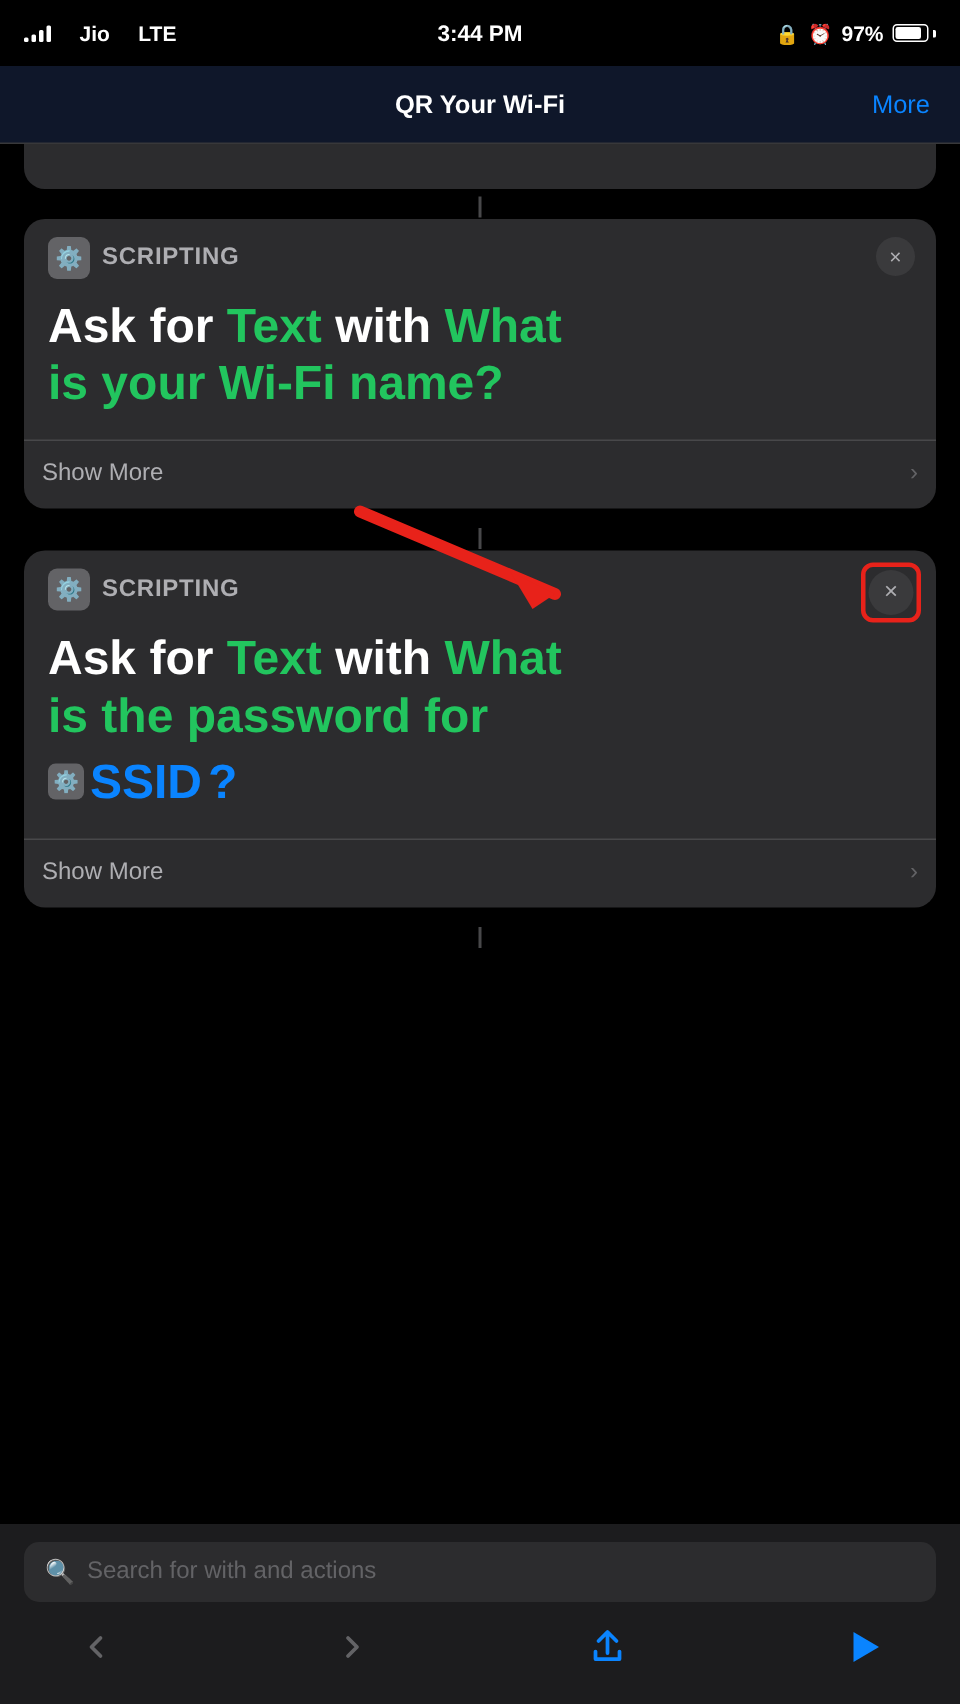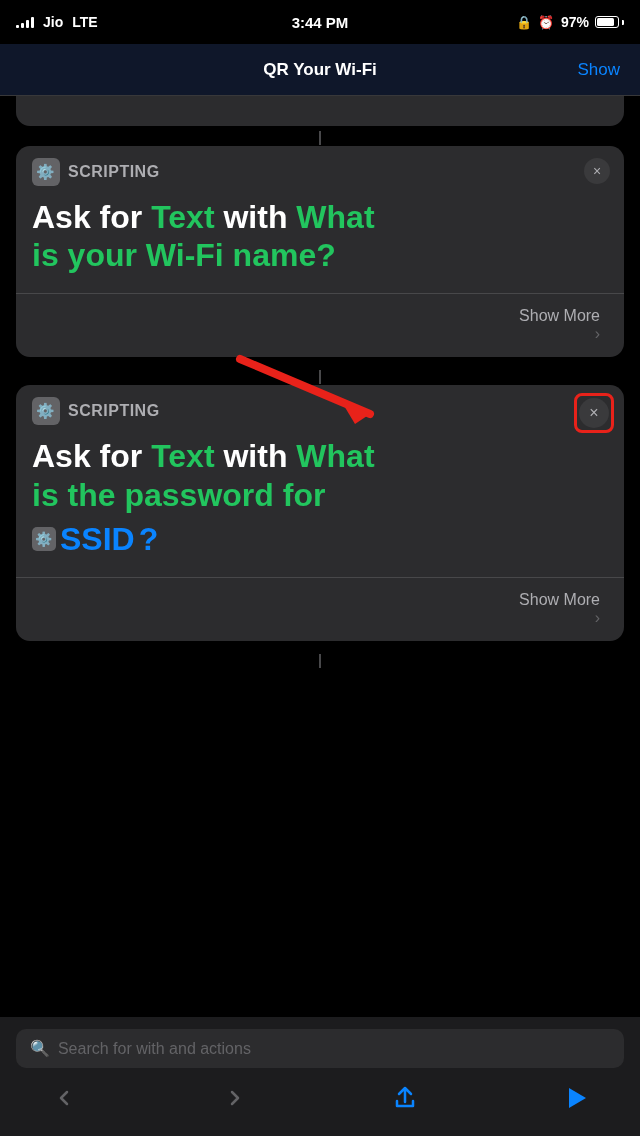--- a/index.html
+++ b/index.html
@@ -22,21 +22,21 @@
       display: flex;
       align-items: center;
       justify-content: space-between;
       padding: 0 16px;
       position: relative;
       z-index: 10;
     }
     .status-left {
       display: flex;
       align-items: center;
-      gap: 9px;
+      gap: 19px;
       font-size: 14px;
       font-weight: 600;
       color: #fff;
     }
     .signal-bars {
       display: flex;
       align-items: flex-end;
       gap: 2px;
       height: 12px;
     }
@@ -187,22 +187,21 @@
     .card-divider {
       height: 0.5px;
       background: #48484a;
       margin: 6px 0 0 0;
     }
 
     .show-more-row {
       display: flex;
       align-items: flex-end;
       justify-content: space-between;
-      padding: 14px 24px;
-      flex-direction: column;
+      padding: 14px 12px;
     }
     .show-more-text {
       font-size: 16px;
       color: #aeaeb2;
     }
     .chevron {
       color: #636366;
       font-size: 16px;
     }
 
@@ -305,21 +304,21 @@
       <div class="battery-body">
         <div class="battery-fill"></div>
       </div>
       <div class="battery-tip"></div>
     </div>
   </div>
 </div>
 
 <div class="nav-bar">
   <span class="nav-title">QR Your Wi-Fi</span>
-  <span class="nav-done">Show</span>
+  <span class="nav-done">More</span>
 </div>
 
 <div class="main-content">
 
   <div style="height:30px; background:#2c2c2e; border-radius:0 0 14px 14px; margin:0 16px 4px 16px;"></div>
 
   <div class="card-connector">
     <div class="connector-dot"></div>
   </div>
 

